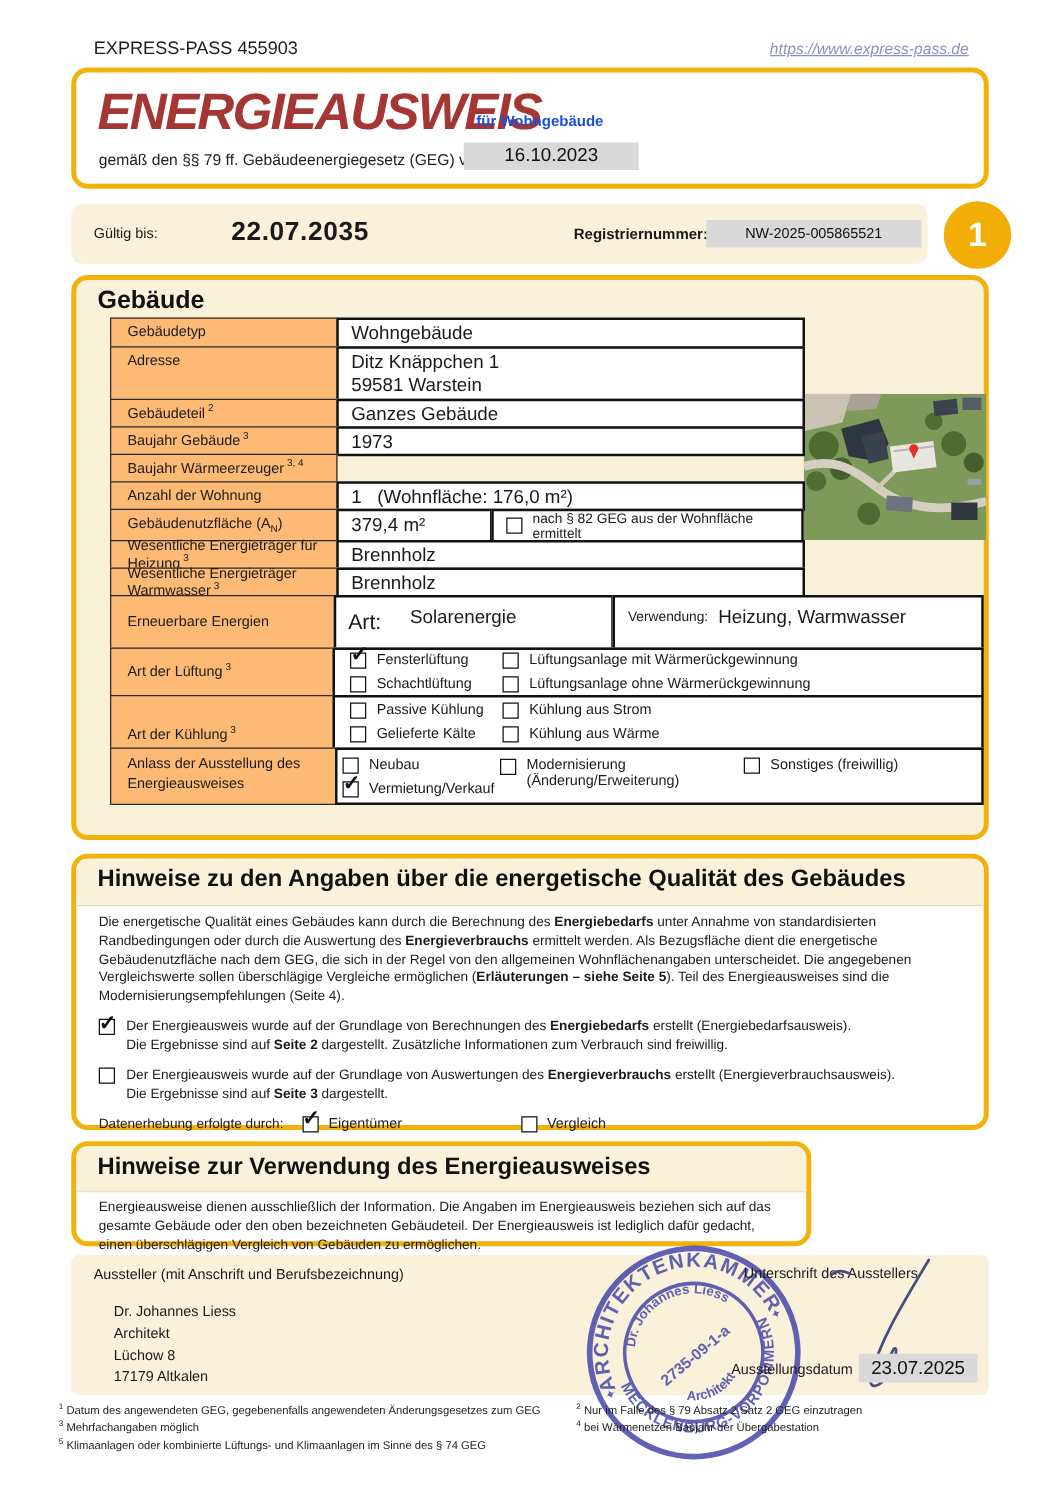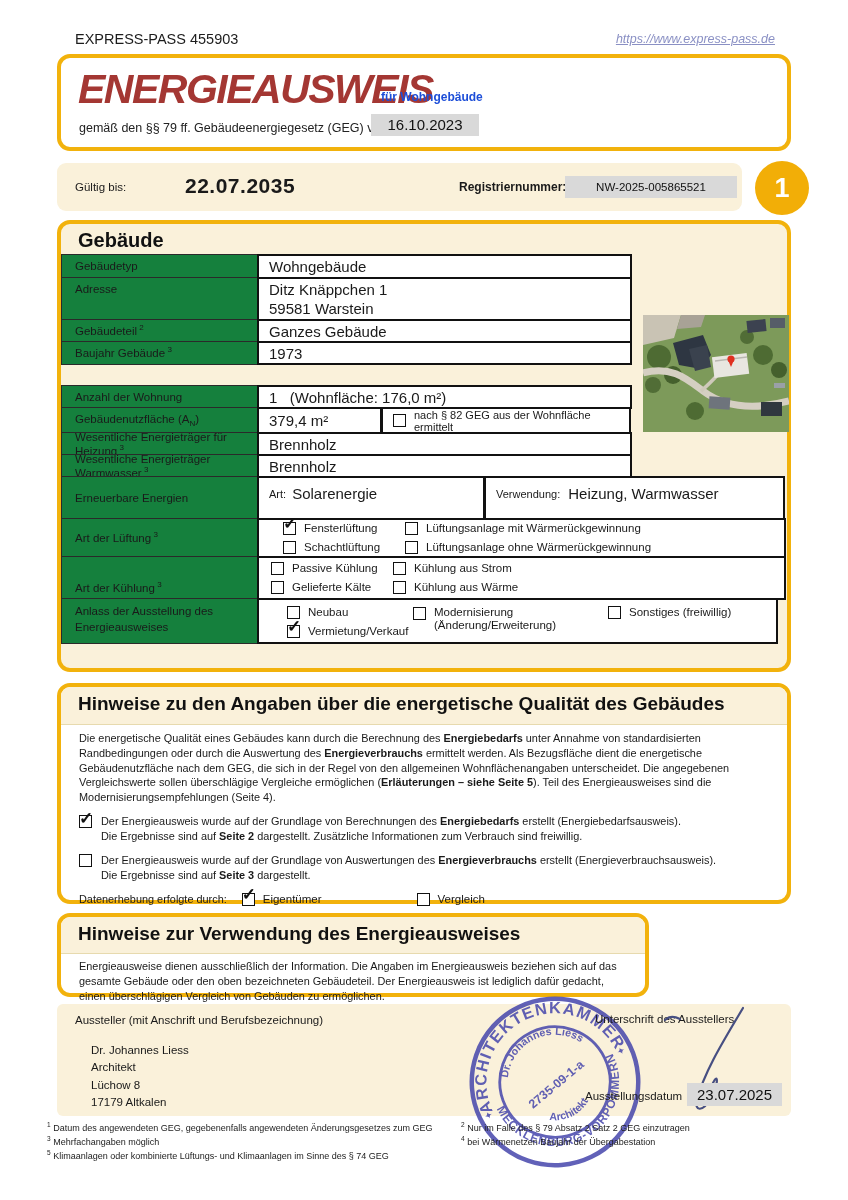--- a/index.html
+++ b/index.html
@@ -11,36 +11,36 @@
   .doc-ref{left:75px;top:31px;font-size:14.5px;color:#1c1c1c;}
   .doc-link{right:73px;top:32px;font-size:12.5px;color:#8a90c4;font-style:italic;text-decoration:underline;}
   
   .goldbox{border:4px solid #F2B20C;border-radius:13px;background:#fff;box-sizing:border-box;}
   .title-box{left:57px;top:54px;width:734px;height:97px;}
   .brand{position:absolute;left:17px;top:8px;font-size:41px;font-weight:bold;font-style:italic;
          color:#A43733;letter-spacing:-1.5px;white-space:nowrap;}
   .brand-sub{position:absolute;left:320px;top:32px;font-size:12px;font-weight:bold;color:#1d4ed8;}
   .law-line{position:absolute;left:18px;top:63px;font-size:12.5px;color:#222;}
   .gray-field{display:inline-block;background:#D9D9D9;text-align:center;color:#111;}
-  .law-date{position:absolute;left:310px;top:56px;width:108px;height:22px;line-height:22px;font-size:15px;}
+  .law-date{position:absolute;left:310px;top:56px;width:140px;height:22px;line-height:22px;font-size:15px;}
   
   .validity{left:57px;top:163px;width:685px;height:48px;background:#FAF1DA;border-radius:9px;}
   .vlabel{position:absolute;left:18px;top:18px;font-size:11.5px;}
   .vdate{position:absolute;left:128px;top:11px;font-size:21px;font-weight:bold;letter-spacing:.5px;}
   .rlabel{position:absolute;left:402px;top:17px;font-size:12px;font-weight:bold;}
   .rbox{position:absolute;left:508px;top:13px;width:172px;height:22px;line-height:22px;font-size:11.5px;}
   .page-circle{left:755px;top:161px;width:54px;height:54px;border-radius:50%;background:#F2AE07;
                color:#fff;font-size:27px;font-weight:bold;text-align:center;line-height:54px;}
   
   .building-box{left:57px;top:220px;width:734px;height:452px;background:#FAF1DA;}
   .sec-title{position:absolute;left:17px;top:5px;font-size:20px;font-weight:bold;color:#111;}
   .btable{position:absolute;left:0;top:32px;width:726px;}
   .trow{display:flex;margin-top:-2px;position:relative;}
-  .lcell{width:197px;box-sizing:border-box;background:#15803d;border:1.5px solid #2a2a2a;
-         font-size:11.5px;display:flex;align-items:center;padding:2px 4px 2px 13px;line-height:1.25;}
+  .lcell{width:182px;box-sizing:border-box;background:#fdba74;border:1.5px solid #2a2a2a;
+         font-size:11.5px;display:flex;align-items:center;padding:2px 4px 2px 13px;line-height:1.25;margin-left:27px;}
   .vcell{box-sizing:border-box;background:#fff;border:2px solid #111;font-size:15px;
          display:flex;align-items:center;padding-left:10px;margin-left:-1px;}
   .vcell.small{font-size:11px;}
   sup{font-size:8px;vertical-align:super;line-height:0;}
   .cb{position:relative;width:13px;height:13px;border:1.5px solid #111;background:#fff;
       display:inline-block;flex:none;box-sizing:border-box;}
   .cb.on::after{content:"✓";position:absolute;left:-1px;top:-9px;font-size:17px;font-weight:bold;color:#111;}
   .opt{display:flex;align-items:center;gap:8px;font-size:11.5px;line-height:1.15;}
   .photo{position:absolute;left:582px;top:91px;width:146px;height:117px;}
   
@@ -155,20 +155,23 @@
       </div>
 
       <div class="trow" style="height:24px">
         <div class="lcell">
             <span><span>Baujahr Gebäude</span> <sup>3</sup></span>
           </div>
         <div class="vcell" style="width:375px">1973</div>
       </div>
 
       <div class="trow" style="height:24px">
+        <div class="lcell">
+            <span><span>Baujahr Wärmeerzeuger</span> <sup>3, 4</sup></span>
+          </div>
       </div>
 
       <div class="trow" style="height:24px">
         <div class="lcell">
             <span>Anzahl der Wohnung</span>
           </div>
         <div class="vcell" style="width:375px">1&nbsp;&nbsp;&nbsp;(Wohnfläche: 176,0 m²)</div>
       </div>
 
       <div class="trow" style="height:27px">
@@ -194,34 +197,34 @@
             <span><span>Wesentliche Energieträger Warmwasser</span> <sup>3</sup></span>
           </div>
         <div class="vcell" style="width:375px">Brennholz</div>
       </div>
 
       <div class="trow" style="height:44px">
         <div class="lcell">
             <span>Erneuerbare Energien</span>
           </div>
         <div class="vcell" style="width:228px;align-items:flex-start;padding-top:7px">
-          <span style="font-size:11px;margin-right:6px;padding-top:3px">Art:</span>
+          <span style="font-size:17px;margin-right:23px;padding-top:3px">Art:</span>
           <span>Solarenergie</span>
         </div>
         <div class="vcell" style="width:301px;align-items:flex-start;padding-top:7px">
           <span style="font-size:11px;margin-right:8px;padding-top:3px">Verwendung:</span>
           <span>Heizung, Warmwasser</span>
         </div>
       </div>
 
       <div class="trow" style="height:40px">
         <div class="lcell">
             <span><span>Art der Lüftung</span> <sup>3</sup></span>
           </div>
-        <div class="vcell" style="width:529px;display:grid;grid-template-columns:122px 1fr;row-gap:5px;align-content:center;padding-left:24px">
+        <div class="vcell" style="width:529px;display:grid;grid-template-columns:122px 1fr;row-gap:5px;align-content:center;padding-left:12px">
           <span class="opt">
               <span class="cb on"></span>
               <span>Fensterlüftung</span>
             </span>
           <span class="opt">
               <span class="cb"></span>
               <span>Lüftungsanlage mit Wärmerückgewinnung</span>
             </span>
           <span class="opt">
               <span class="cb"></span>
@@ -256,21 +259,21 @@
               <span>Kühlung aus Wärme</span>
             </span>
         </div>
       </div>
 
 
       <div class="trow" style="height:46px">
         <div class="lcell" style="align-items:flex-start;padding-top:5px;line-height:1.35">
           <span><span>Anlass der Ausstellung des</span><br><span>Energieausweises</span></span>
         </div>
-        <div class="vcell" style="width:521px;padding-left:28px;align-items:flex-start;padding-top:6px">
+        <div class="vcell" style="width:521px;padding-left:4px;align-items:flex-start;padding-top:6px">
           <div style="display:flex;flex-direction:column;gap:6px;width:126px">
             <span class="opt">
                 <span class="cb"></span>
                 <span>Neubau</span>
               </span>
             <span class="opt">
                 <span class="cb on"></span>
                 <span>Vermietung/Verkauf</span>
               </span>
           </div>

